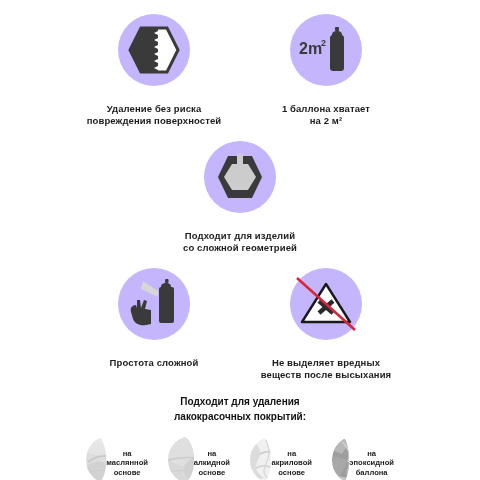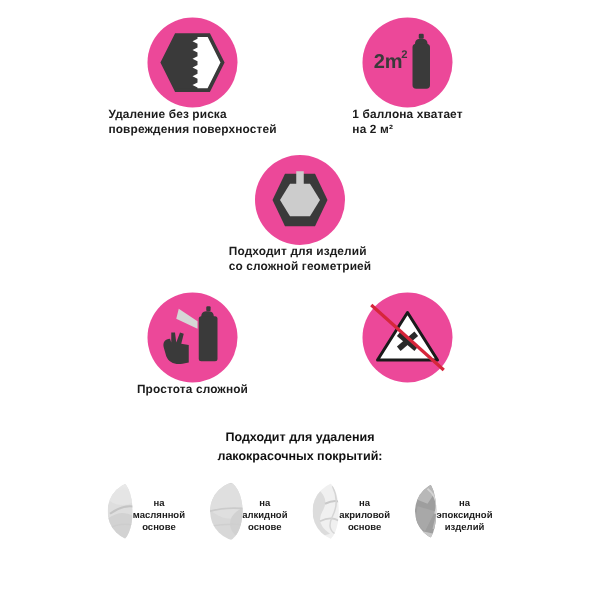--- a/index.html
+++ b/index.html
@@ -34,30 +34,31 @@
   .feature-cell {
     width: 172px;
     display: flex;
     flex-direction: column;
     align-items: center;
   }
   .icon-circle {
     width: 72px;
     height: 72px;
     border-radius: 50%;
-    background: #ec4899;
+    background: #c4b5fd;
     display: flex;
     align-items: center;
     justify-content: center;
     position: relative;
   }
   .feature-label {
-    margin-top: 0;
+    margin-top: 17px;
     font-size: 9.5px;
     line-height: 12px;
+    text-align: center;
     font-weight: bold;
     color: #1c1c1c;
     letter-spacing: 0.1px;
     white-space: pre-line;
     min-height: 24px;
   }
   .row-gap { height: 14px; }
 
   
   .bottom {
@@ -184,20 +185,22 @@
         <div class="icon-circle">
           <svg class="ic" width="66" height="60" viewBox="0 0 66 60">
             <path d="M33 10 L57 48 L9 48 Z" fill="#ffffff" stroke="#1a1a1a" stroke-width="2.4" stroke-linejoin="round"></path>
             <g stroke="#2a2a2a" stroke-width="4.5" stroke-linecap="butt">
               <line x1="26" y1="27" x2="40" y2="39"></line>
               <line x1="40" y1="27" x2="26" y2="39"></line>
             </g>
             <line x1="4" y1="4" x2="62" y2="56" stroke="#d6263b" stroke-width="2.6"></line>
           </svg>
         </div>
+        <div class="feature-label">Не выделяет вредных
+веществ после высыхания</div>
       </div>
 
     </div>
 
   </div>
 
   <div class="bottom">
     <div class="bottom-heading">Подходит для удаления
 лакокрасочных покрытий:</div>
 
@@ -286,19 +289,19 @@
               <path d="M18 22 L34 26 L26 42 L14 38 Z" fill="#bdbdbd"></path>
               <path d="M36 20 L48 22 L48 44 L34 40 Z" fill="#8b8b8b"></path>
               <path d="M6 40 L24 44 L20 48 L2 48 Z" fill="#c8c8c8"></path>
               <circle cx="34" cy="14" r="4" fill="#e2e2e2"></circle>
               <path d="M10 6 Q20 14 16 26" stroke="#d4d4d4" stroke-width="1.4" fill="none"></path>
               <path d="M28 30 Q38 34 42 44" stroke="#747474" stroke-width="1.4" fill="none"></path>
             </g>
           </svg>
         </div>
         <div class="swatch-label">на эпоксидной
-изделий</div>
+баллона</div>
       </div>
 
     </div>
   </div>
 
 </div>
 
 </body></html>

